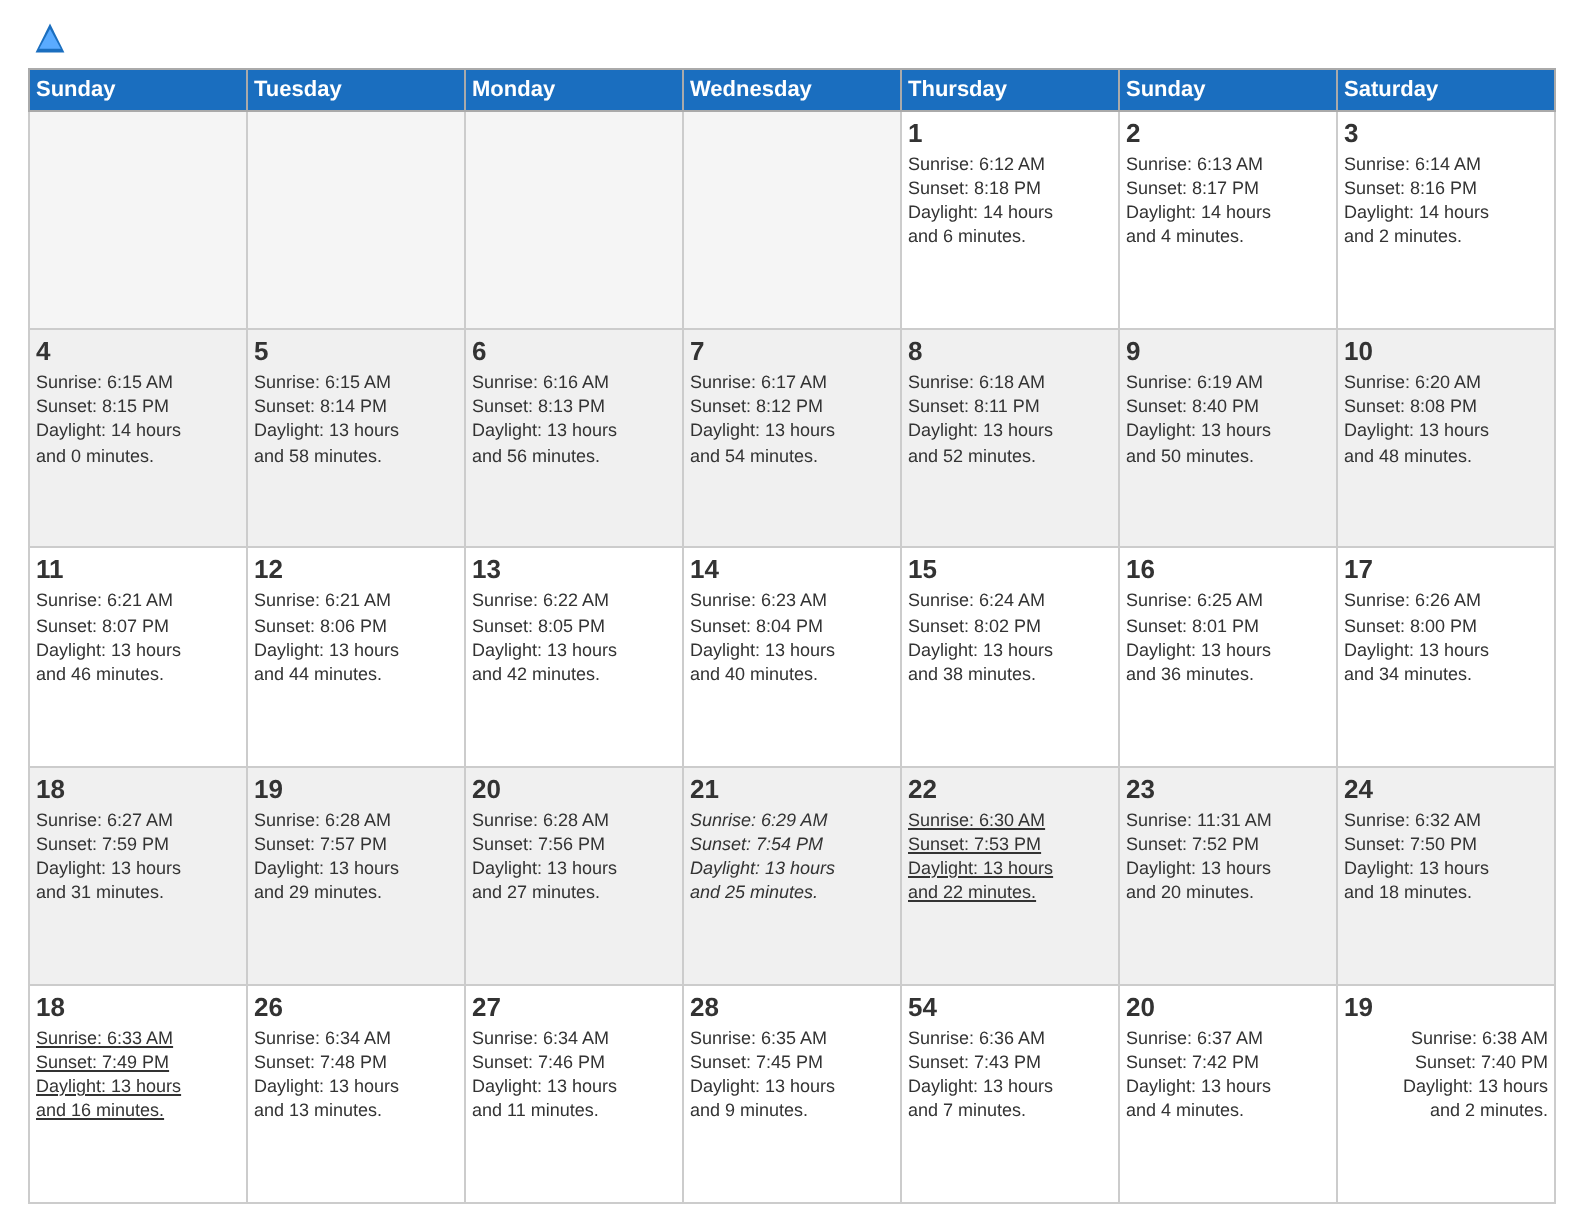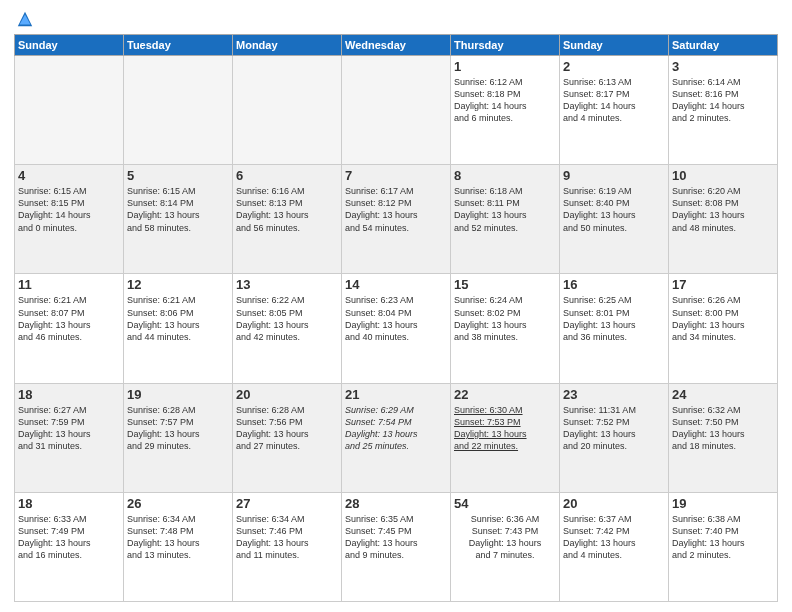--- a/index.html
+++ b/index.html
@@ -314,21 +314,21 @@
             <span class="day-number">24</span>
             <div class="cell-text" style="white-space: pre-line;">Sunrise: 6:32 AM
 Sunset: 7:50 PM
 Daylight: 13 hours
 and 18 minutes.</div>
           </td>
         </tr>
         <tr>
           <td>
             <span class="day-number">18</span>
-            <div class="cell-text" style="white-space: pre-line;">Sunrise: 6:33 AM
+            <div class="cell-text" style="white-space: pre-line; text-decoration: underline;">Sunrise: 6:33 AM
 Sunset: 7:49 PM
 Daylight: 13 hours
 and 16 minutes.</div>
           </td>
           <td>
             <span class="day-number">26</span>
             <div class="cell-text" style="white-space: pre-line;">Sunrise: 6:34 AM
 Sunset: 7:48 PM
 Daylight: 13 hours
 and 13 minutes.</div>
@@ -342,35 +342,35 @@
           </td>
           <td>
             <span class="day-number">28</span>
             <div class="cell-text" style="white-space: pre-line;">Sunrise: 6:35 AM
 Sunset: 7:45 PM
 Daylight: 13 hours
 and 9 minutes.</div>
           </td>
           <td>
             <span class="day-number">54</span>
-            <div class="cell-text" style="white-space: pre-line; text-align: center;">Sunrise: 6:36 AM
+            <div class="cell-text" style="white-space: pre-line;">Sunrise: 6:36 AM
 Sunset: 7:43 PM
 Daylight: 13 hours
 and 7 minutes.</div>
           </td>
           <td>
             <span class="day-number">20</span>
             <div class="cell-text" style="white-space: pre-line;">Sunrise: 6:37 AM
 Sunset: 7:42 PM
 Daylight: 13 hours
 and 4 minutes.</div>
           </td>
           <td>
             <span class="day-number">19</span>
-            <div class="cell-text" style="white-space: pre-line;">Sunrise: 6:38 AM
+            <div class="cell-text" style="white-space: pre-line; text-align: right;">Sunrise: 6:38 AM
 Sunset: 7:40 PM
 Daylight: 13 hours
 and 2 minutes.</div>
           </td>
         </tr>
       </tbody>
   </table>
 </div>
 
 </body></html>

